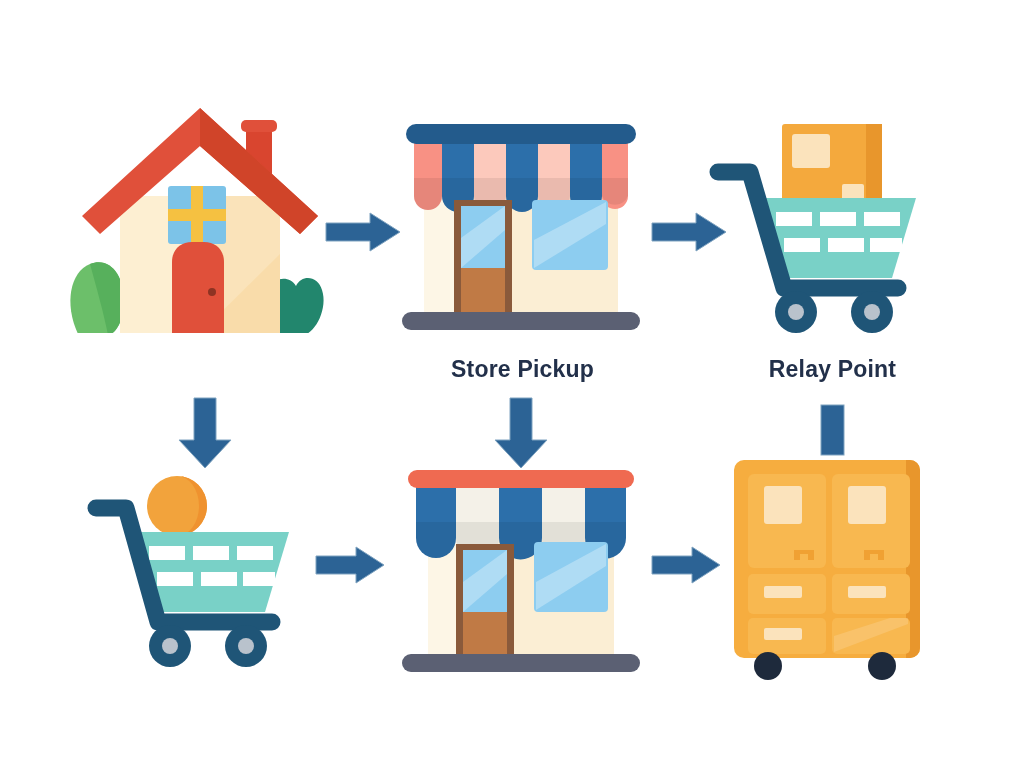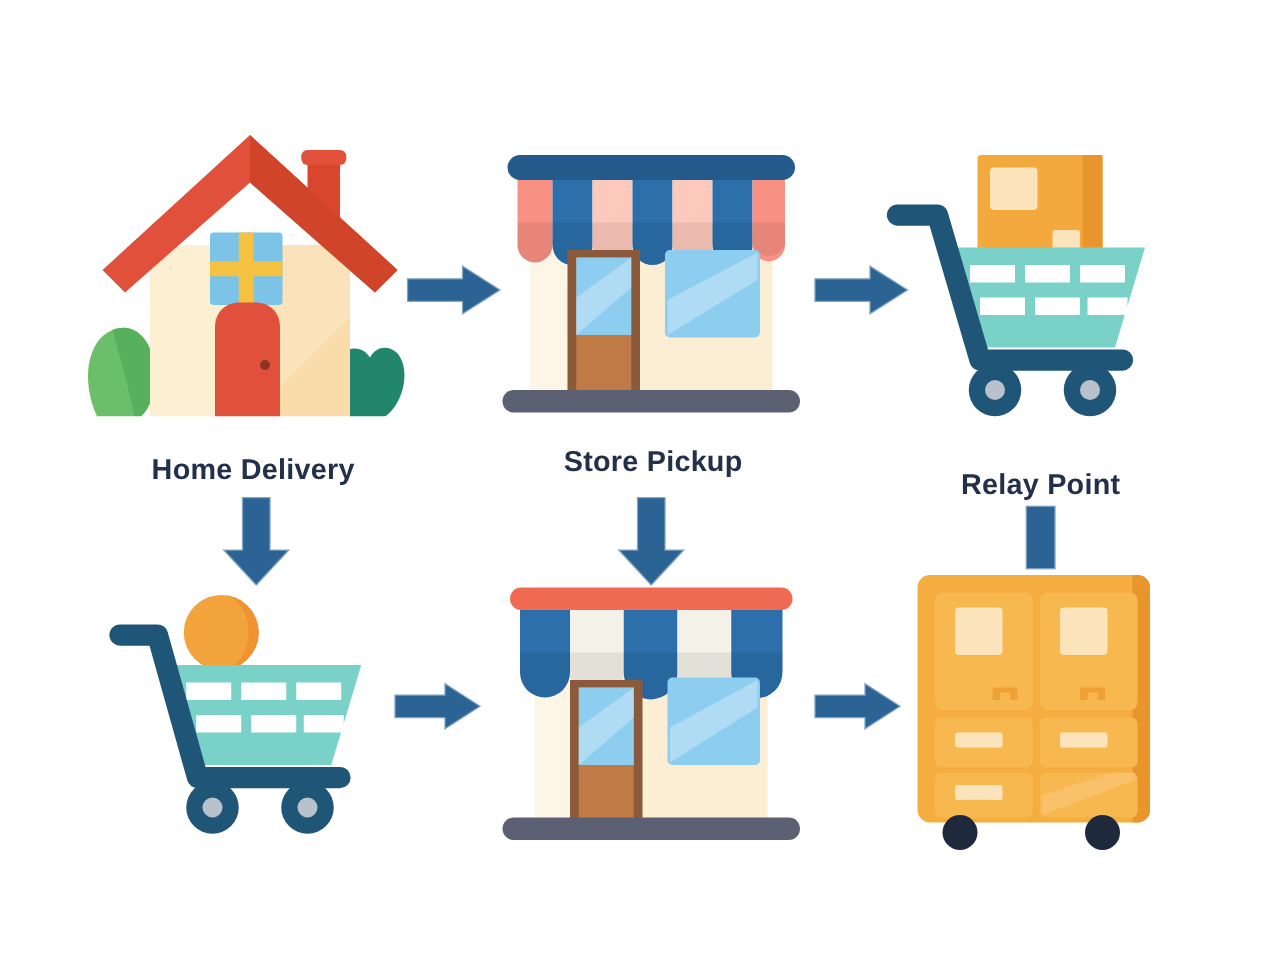--- a/index.html
+++ b/index.html
@@ -64,21 +64,20 @@
       <rect x="100" y="82" width="58" height="58" rx="3" fill="#7cc3e8"></rect>
       <rect x="123" y="82" width="12" height="58" fill="#f5c141"></rect>
       <rect x="100" y="105" width="58" height="12" fill="#f5c141"></rect>
 
       <path d="M104 158 C104 146 112 138 124 138 L136 138 C148 138 156 146 156 158 L156 231 L104 231 Z" fill="#e0503a"></path>
       <circle cx="144" cy="188" r="4" fill="#8e3323"></circle>
 
       <rect x="0" y="229" width="266" height="4" fill="#ffffff"></rect>
     </svg>
   </div>
-  <div class="label" style="left:60px; top:362px; width:285px;">Home Delivery</div>
 
   <div class="icon-box" style="left:398px; top:120px; width:246px; height:215px;">
     <svg width="246" height="215" viewBox="0 0 246 215">
 
       <rect x="26" y="60" width="194" height="137" fill="#fbeed4"></rect>
       <rect x="26" y="60" width="34" height="137" fill="#fdf6e6"></rect>
 
       <g>
         <path d="M16 14 L44 14 L44 76 A14 14 0 0 1 16 76 Z" fill="#f89184"></path>
         <path d="M44 14 L76 14 L76 76 A16 16 0 0 1 44 76 Z" fill="#2c6faa"></path>
@@ -123,21 +122,21 @@
       </g>
 
       <path d="M12 62 L44 62 L78 178 L192 178" fill="none" stroke="#1f5577" stroke-width="17" stroke-linecap="round" stroke-linejoin="round"></path>
 
       <circle cx="90" cy="202" r="21" fill="#1f5577"></circle>
       <circle cx="90" cy="202" r="8" fill="#b9c2cc"></circle>
       <circle cx="166" cy="202" r="21" fill="#1f5577"></circle>
       <circle cx="166" cy="202" r="8" fill="#b9c2cc"></circle>
     </svg>
   </div>
-  <div class="label" style="left:690px; top:374px; width:285px;text-align:center;">Relay Point</div>
+  <div class="label" style="left:690px; top:356px; width:285px;text-align:center;">Relay Point</div>
 
   <div class="icon-box" style="left:86px; top:470px; width:240px; height:210px;">
     <svg width="240" height="210" viewBox="0 0 240 210">
 
       <circle cx="91" cy="36" r="30" fill="#f2a33c"></circle>
       <path d="M91 6 A30 30 0 0 1 91 66 A22 30 0 0 0 91 6 Z" fill="#ef922f"></path>
 
       <path d="M51 62 L203 62 L179 142 L75 142 Z" fill="#79d1c7"></path>
       <g fill="#ffffff">
         <rect x="63" y="76" width="36" height="14"></rect>

